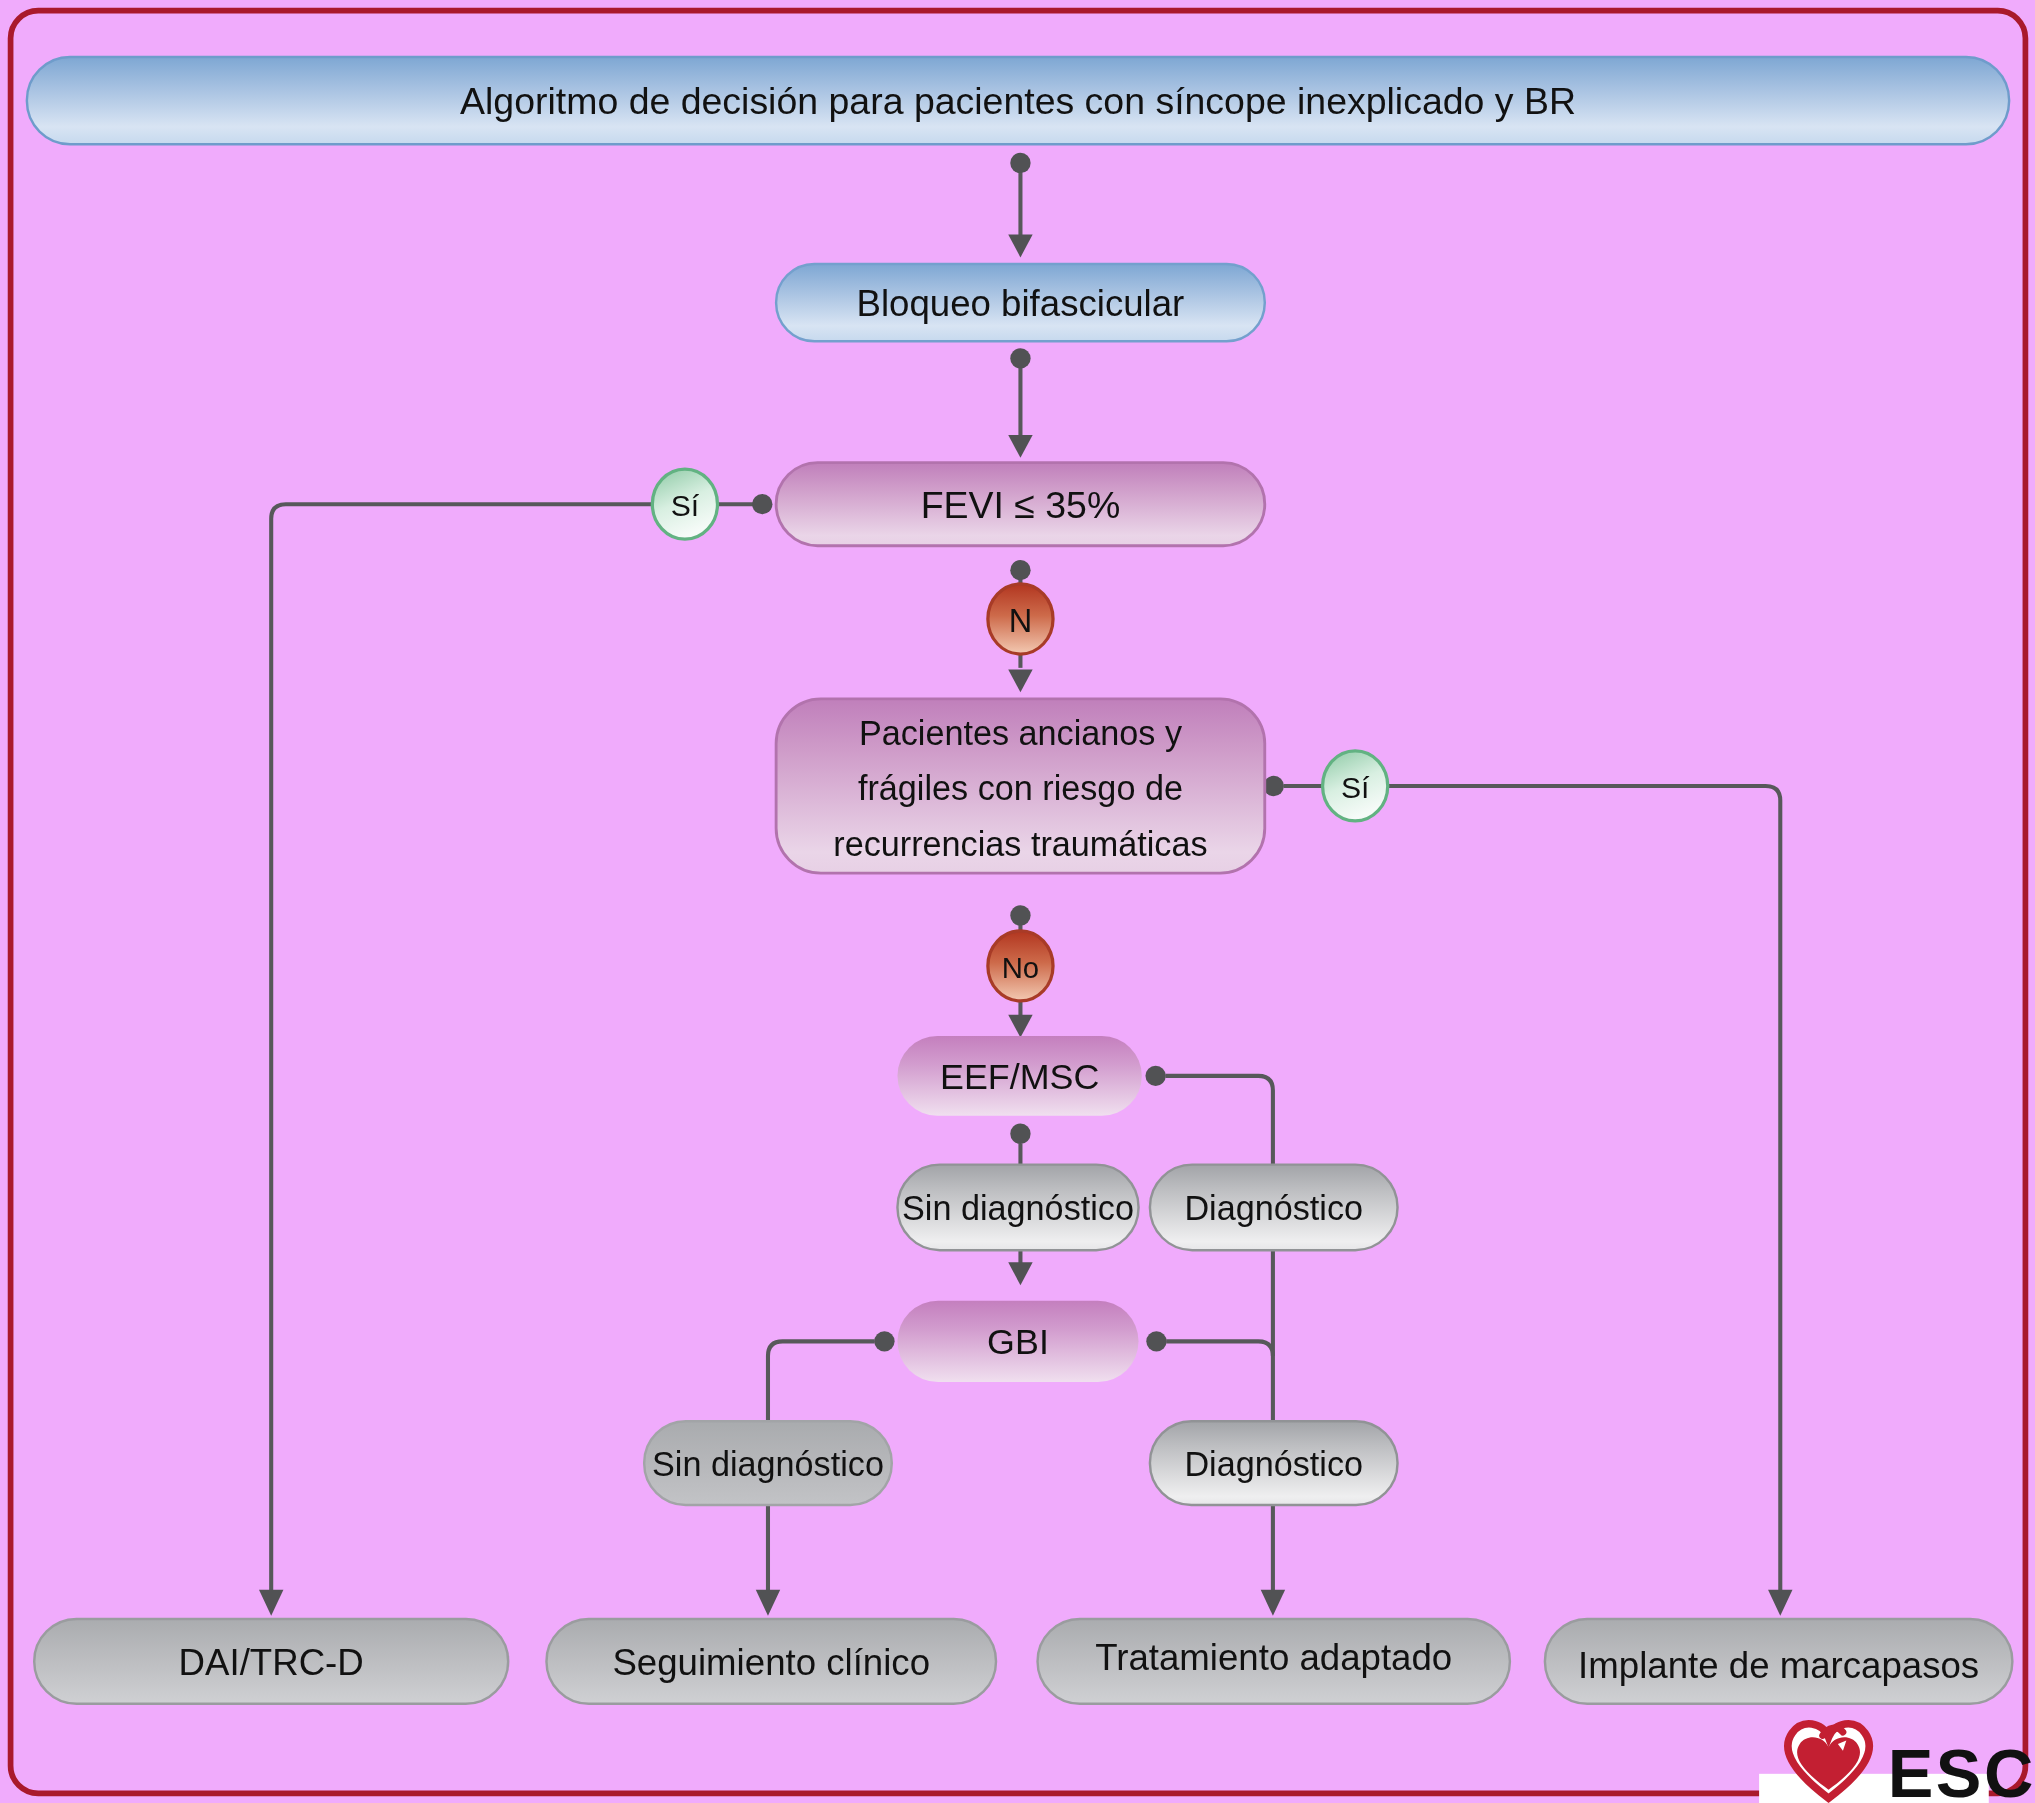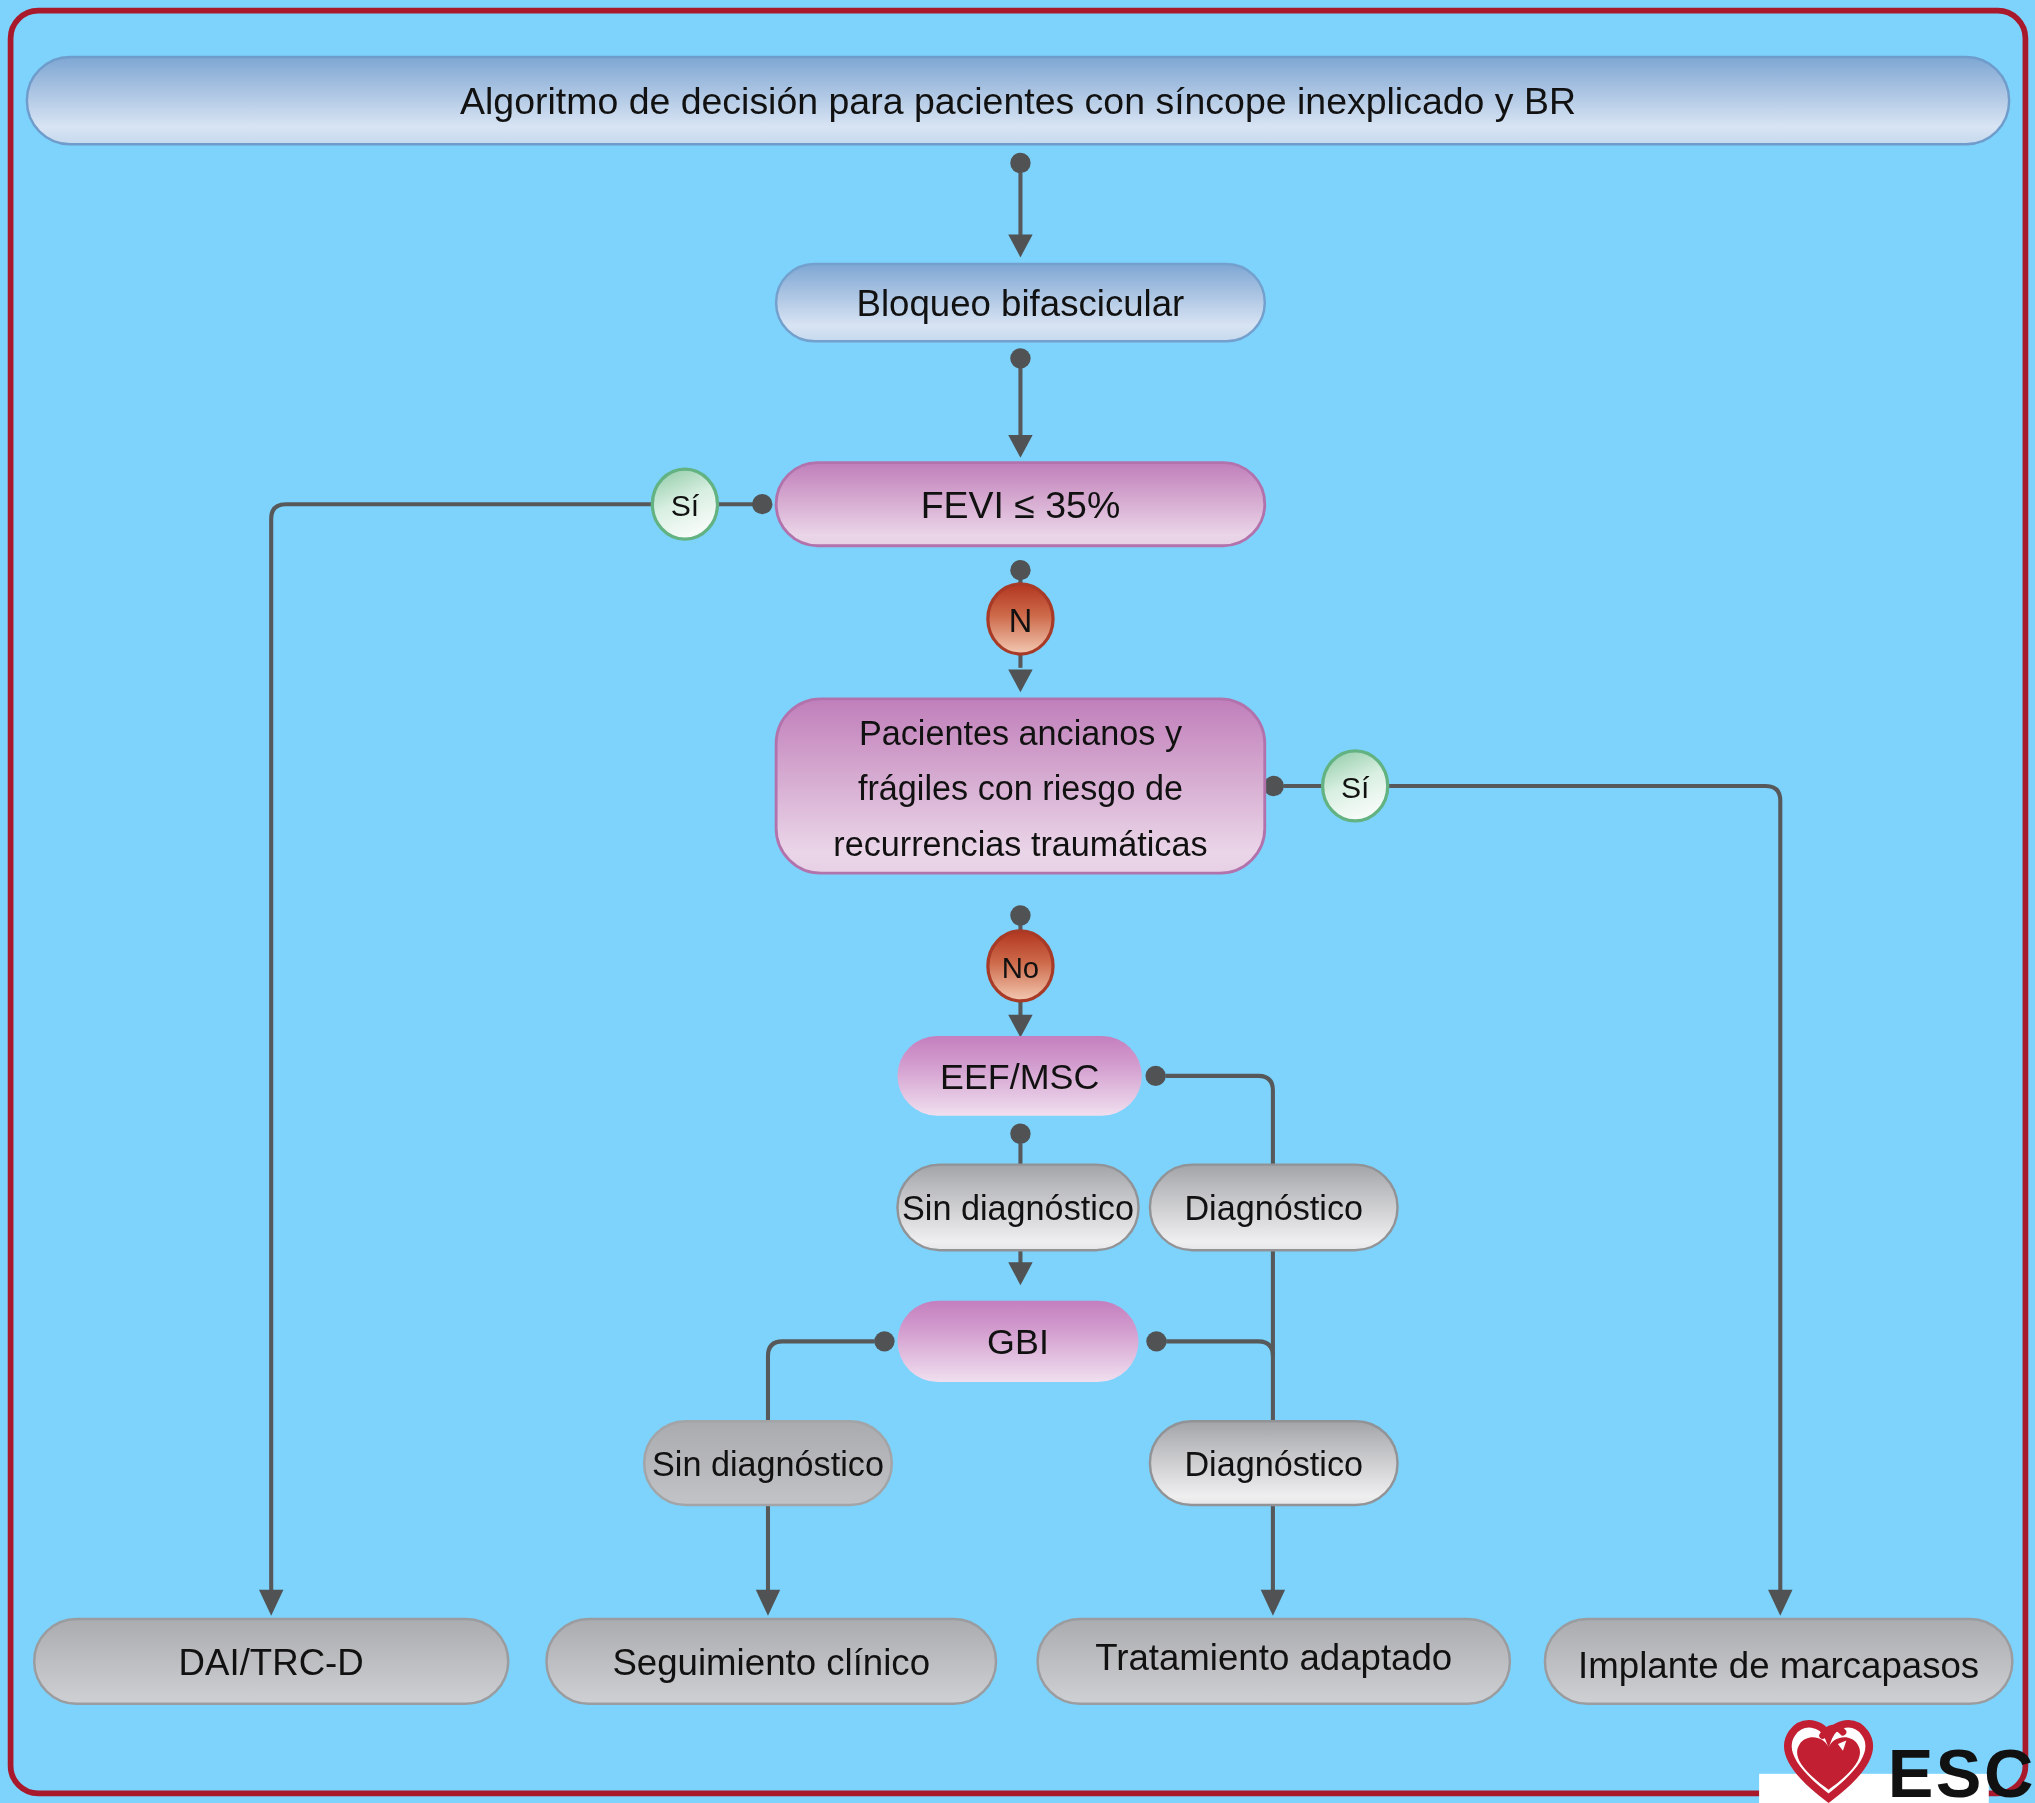--- a/index.html
+++ b/index.html
@@ -1,16 +1,16 @@
 <!DOCTYPE html>
 <html style="font-size:13px"><head>
 <meta charset="utf-8">
 <style>
   html,body{margin:0;padding:0;background:#ffffff;}
-  #canvas{position:relative;width:2036px;height:1804px;background:#7dd3fc;overflow:hidden;
+  #canvas{position:relative;width:2036px;height:1804px;background:#f0abfc;overflow:hidden;
           font-family:"Liberation Sans", sans-serif;}
   svg text{font-family:"Liberation Sans", sans-serif;fill:#111111;}
 </style>
 </head>
 <body>
 
 <div id="canvas">
 <svg width="2036" height="1804" viewBox="0 0 2500 2215">
   <defs>
     <linearGradient id="gradBlue" x1="0" y1="0" x2="0" y2="1">

